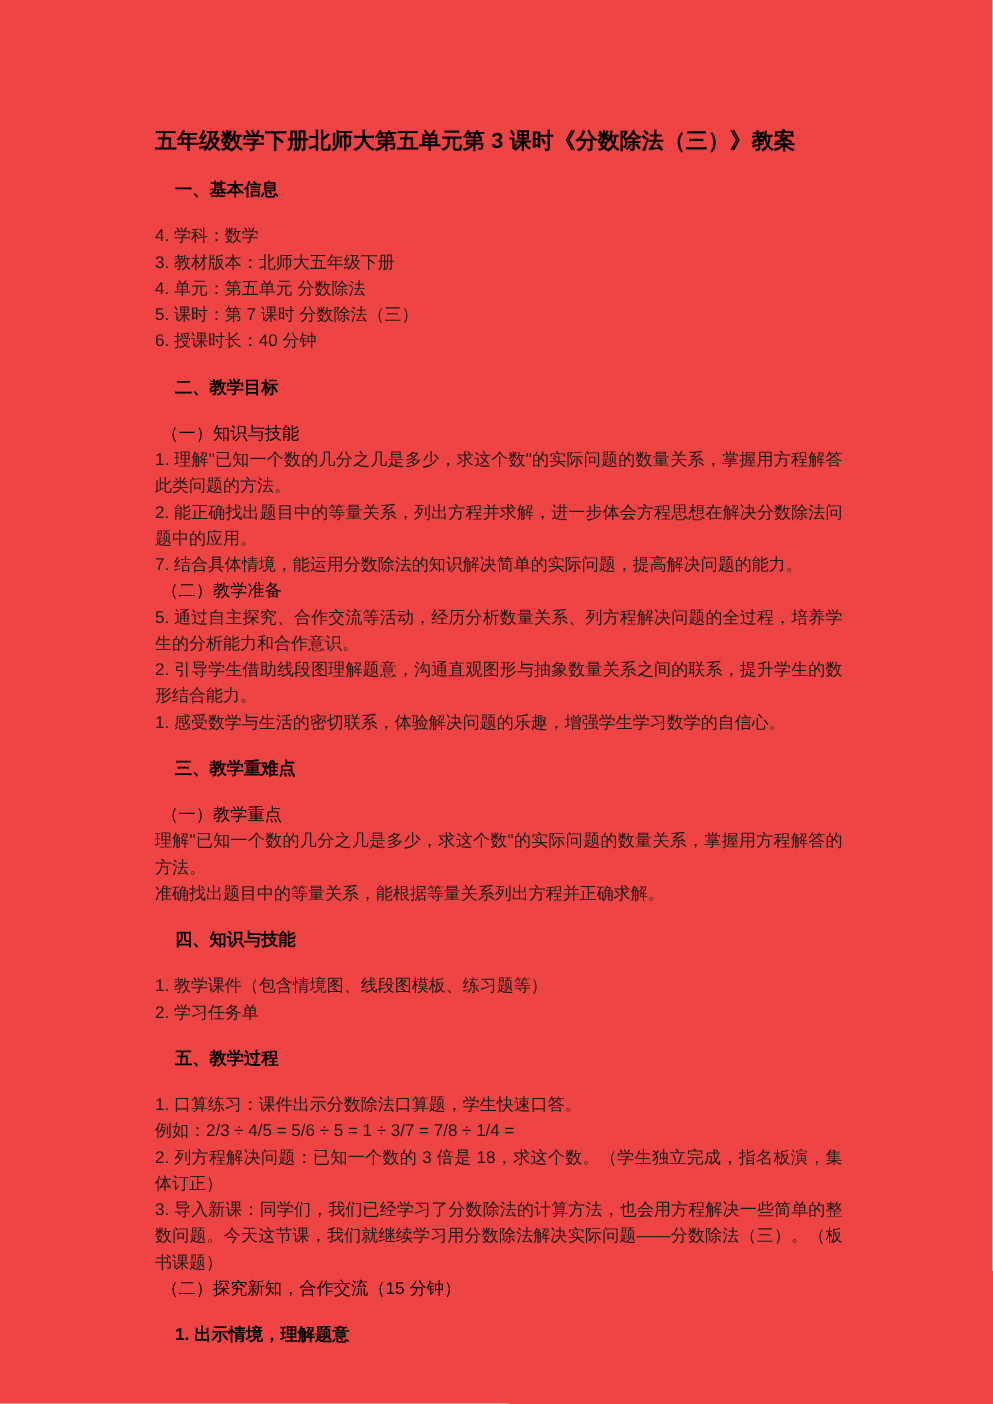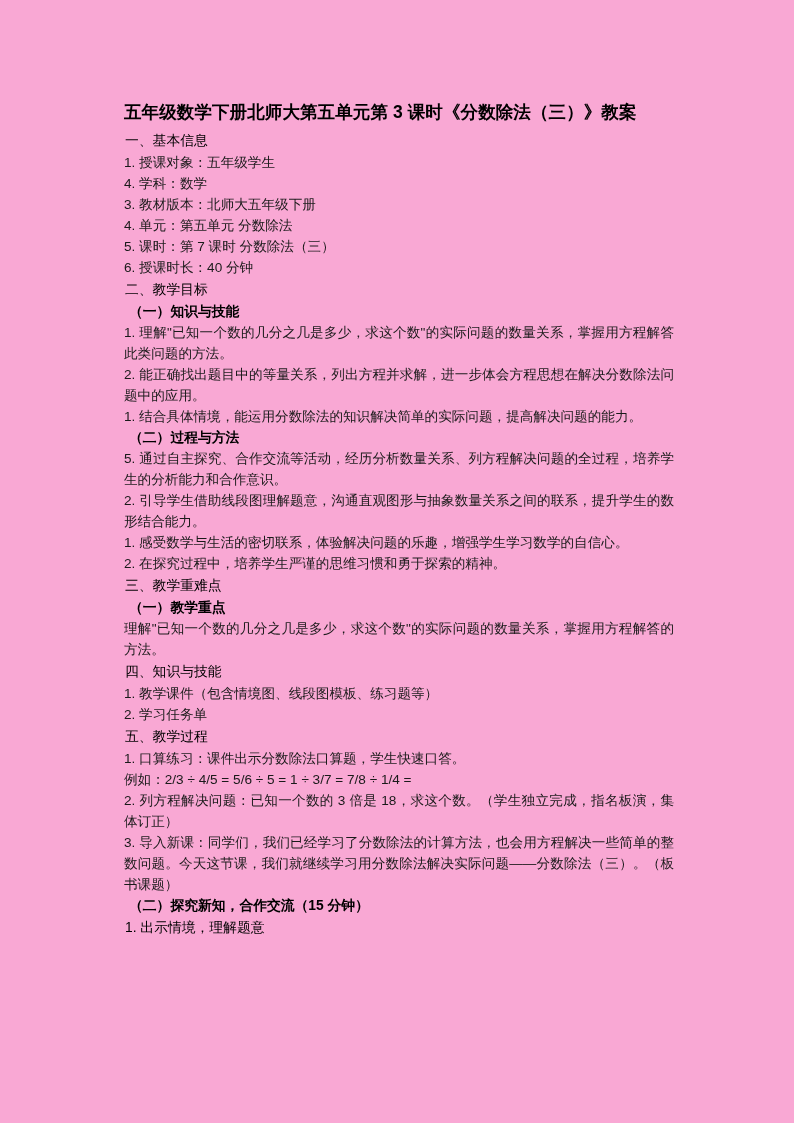--- a/index.html
+++ b/index.html
@@ -4,21 +4,21 @@
 <style>
   html, body {
     margin: 0;
     padding: 0;
     background: #ffffff;
   }
   .page {
     position: relative;
     width: 794px;
     height: 1123px;
-    background: #f9a8d4;
+    background: #ef4444;
     overflow: hidden;
     font-family: "Liberation Sans", "DejaVu Sans", sans-serif;
     color: #000000;
     -webkit-font-smoothing: antialiased;
   }
   .content {
     position: absolute;
     left: 124px;
     top: 99px;
     width: 550px;
@@ -27,28 +27,28 @@
     font-size: 17.5px;
     font-weight: bold;
     line-height: 26px;
     letter-spacing: 0.1px;
     white-space: nowrap;
     margin: 0 0 5px 0;
     color: #000;
   }
   .h1 {
     font-size: 13.8px;
-    font-weight: normal;
+    font-weight: bold;
     line-height: 21px;
-    margin: 1px;
+    margin: 16px;
     color: #000;
   }
   .h2 {
     font-size: 13.8px;
-    font-weight: bold;
+    font-weight: normal;
     line-height: 21px;
     margin: 0;
     padding-left: 5px;
     color: #000;
   }
   .p {
     font-size: 13.6px;
     font-weight: normal;
     line-height: 21px;
     margin: 0;
@@ -58,39 +58,38 @@
   }
 </style>
 </head>
 <body>
 
 <div class="page">
   <div class="content">
     <h1 class="doc-title">五年级数学下册北师大第五单元第 3 课时《分数除法（三）》教案</h1>
     <div id="blocks">
         <div class="h1">一、基本信息</div>
-        <div class="p">1. 授课对象：五年级学生</div>
         <div class="p">4. 学科：数学</div>
         <div class="p">3. 教材版本：北师大五年级下册</div>
         <div class="p">4. 单元：第五单元 分数除法</div>
         <div class="p">5. 课时：第 7 课时 分数除法（三）</div>
         <div class="p">6. 授课时长：40 分钟</div>
         <div class="h1">二、教学目标</div>
         <div class="h2">（一）知识与技能</div>
         <div class="p">1. 理解"已知一个数的几分之几是多少，求这个数"的实际问题的数量关系，掌握用方程解答此类问题的方法。</div>
         <div class="p">2. 能正确找出题目中的等量关系，列出方程并求解，进一步体会方程思想在解决分数除法问题中的应用。</div>
-        <div class="p">1. 结合具体情境，能运用分数除法的知识解决简单的实际问题，提高解决问题的能力。</div>
-        <div class="h2">（二）过程与方法</div>
+        <div class="p">7. 结合具体情境，能运用分数除法的知识解决简单的实际问题，提高解决问题的能力。</div>
+        <div class="h2">（二）教学准备</div>
         <div class="p">5. 通过自主探究、合作交流等活动，经历分析数量关系、列方程解决问题的全过程，培养学生的分析能力和合作意识。</div>
         <div class="p">2. 引导学生借助线段图理解题意，沟通直观图形与抽象数量关系之间的联系，提升学生的数形结合能力。</div>
         <div class="p">1. 感受数学与生活的密切联系，体验解决问题的乐趣，增强学生学习数学的自信心。</div>
-        <div class="p">2. 在探究过程中，培养学生严谨的思维习惯和勇于探索的精神。</div>
         <div class="h1">三、教学重难点</div>
         <div class="h2">（一）教学重点</div>
         <div class="p">理解"已知一个数的几分之几是多少，求这个数"的实际问题的数量关系，掌握用方程解答的方法。</div>
+        <div class="p">准确找出题目中的等量关系，能根据等量关系列出方程并正确求解。</div>
         <div class="h1">四、知识与技能</div>
         <div class="p">1. 教学课件（包含情境图、线段图模板、练习题等）</div>
         <div class="p">2. 学习任务单</div>
         <div class="h1">五、教学过程</div>
         <div class="p">1. 口算练习：课件出示分数除法口算题，学生快速口答。</div>
         <div class="p">例如：2/3 ÷ 4/5 = 5/6 ÷ 5 = 1 ÷ 3/7 = 7/8 ÷ 1/4 =</div>
         <div class="p">2. 列方程解决问题：已知一个数的 3 倍是 18，求这个数。（学生独立完成，指名板演，集体订正）</div>
         <div class="p">3. 导入新课：同学们，我们已经学习了分数除法的计算方法，也会用方程解决一些简单的整数问题。今天这节课，我们就继续学习用分数除法解决实际问题——分数除法（三）。（板书课题）</div>
         <div class="h2">（二）探究新知，合作交流（15 分钟）</div>
         <div class="h1">1. 出示情境，理解题意</div>

